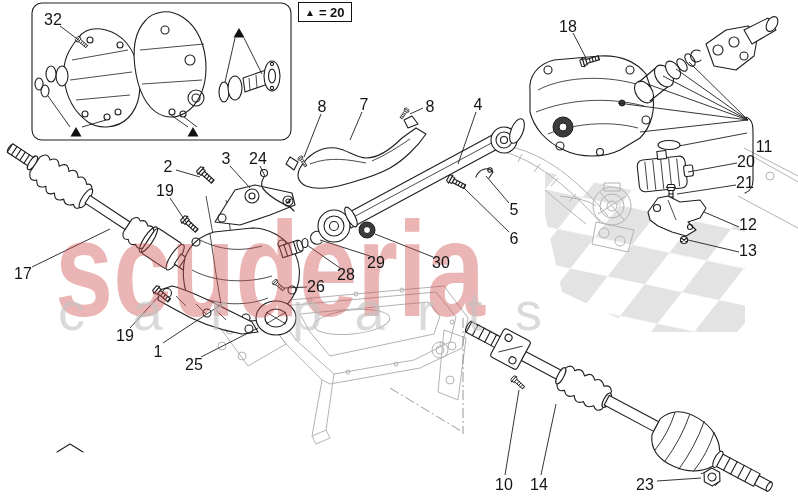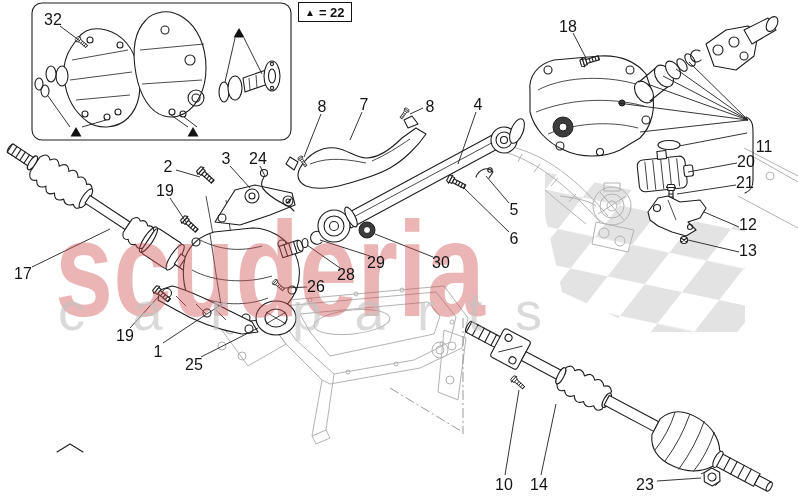--- a/index.html
+++ b/index.html
@@ -442,16 +442,16 @@
         <text x="158" y="356.5" class="part-num">1</text>
         <text x="194" y="369.5" class="part-num">25</text>
         <text x="504" y="489.5" class="part-num">10</text>
         <text x="539" y="489.5" class="part-num">14</text>
         <text x="645" y="489.5" class="part-num">23</text>
       </g>
 </svg>
 
 <div id="legend-box">
   <span class="tri">▲</span>
-  <span>= 22</span>
+  <span>= 20</span>
 </div>
 
 </div>
 
 </body></html>

